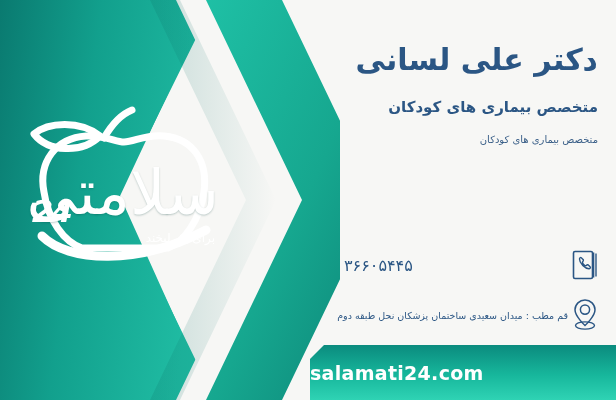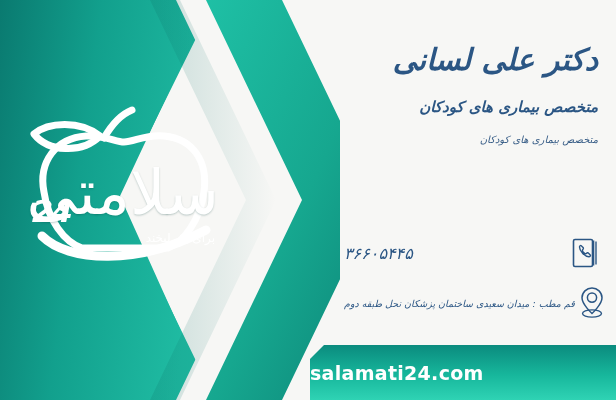--- a/index.html
+++ b/index.html
@@ -58,62 +58,61 @@
     text-align:center;
     color:#ffffff;font-size:17px;letter-spacing:.5px;
     font-family:"DejaVu Sans","Liberation Sans",sans-serif;
   }
 
   
   .info{
     position:absolute;right:0;top:0;width:244px;height:400px;
     text-align:right;
     direction:rtl;
-    font-style:italic;
   }
   .doc-name{
     position:absolute;right:18px;top:42px;
     font-size:30px;font-weight:700;color:#2b5684;
     letter-spacing:0px;white-space:nowrap;
   }
   .doc-spec{
     position:absolute;right:18px;top:98px;
     font-size:15px;font-weight:700;color:#2b5684;
     white-space:nowrap;
   }
   .doc-spec-sub{
     position:absolute;right:18px;top:134px;
     font-size:10px;font-weight:400;color:#3a5f88;
     white-space:nowrap;
   }
 
   
   .contact{
-    position:absolute;right:14px;top:234px;width:262px;
+    position:absolute;right:14px;top:246px;width:262px;
   }
   .crow{
     display:flex;align-items:center;justify-content:flex-start;
     direction:rtl;
     margin-bottom:12px;
   }
   .cicon{
     width:34px;height:38px;flex:0 0 34px;
     display:flex;align-items:center;justify-content:center;
   }
   .cicon svg{display:block;}
   .ctext{
     flex:1 1 auto;
     text-align:left;
     padding-left:4px;
     color:#2b5684;
     white-space:nowrap;
     font-family:"DejaVu Sans","Liberation Sans",sans-serif;
   }
   .phone-text{font-size:16px;letter-spacing:1px;}
-  .addr-row{margin-top:2px;justify-content:flex-end;}
+  .addr-row{margin-top:2px;}
   .addr-text{font-size:9.5px;letter-spacing:0;direction:rtl;text-align:left;}
 
   
   .footer{
     position:absolute;left:310px;top:345px;width:306px;height:55px;
     background:linear-gradient(180deg,#0b8b7e 0%,#17b79c 55%,#2fd3b4 100%);
     display:flex;align-items:center;justify-content:flex-end;
   }
   .footer::before{
     content:"";

